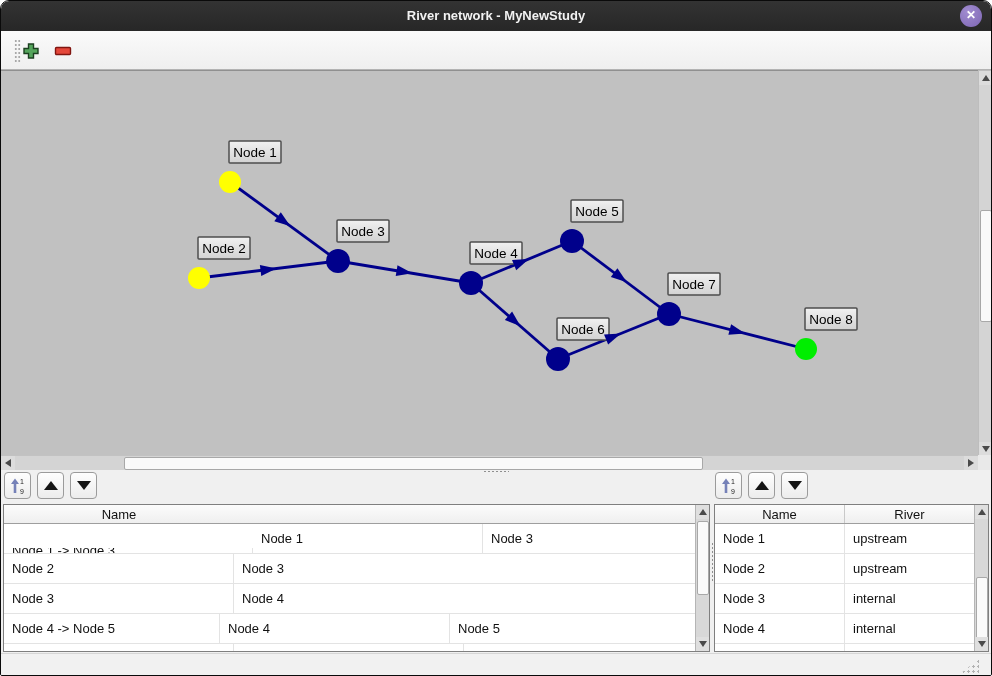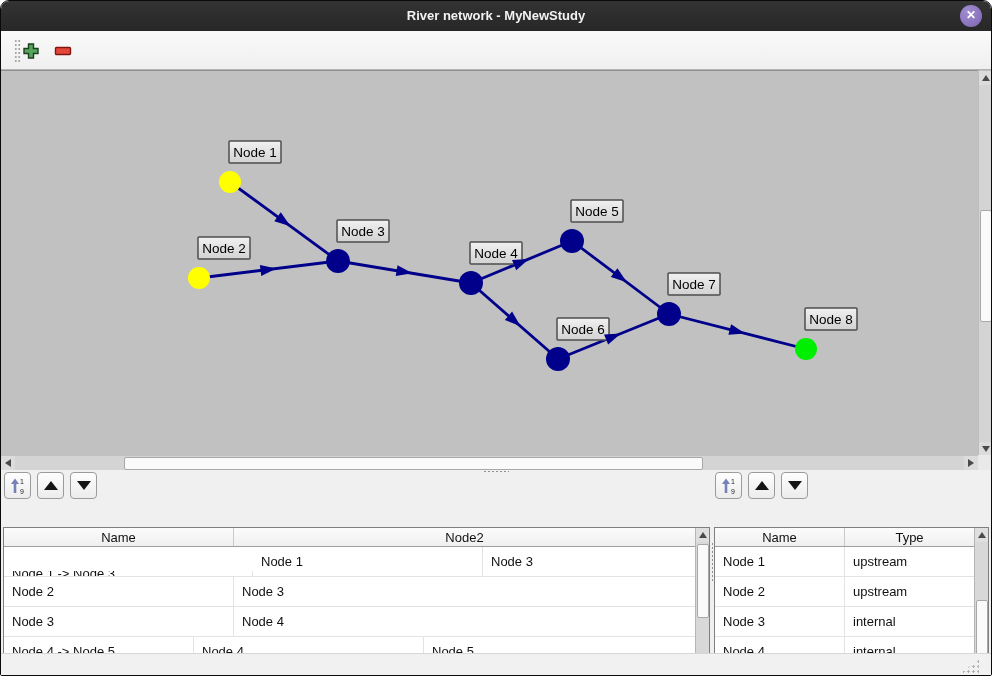--- a/index.html
+++ b/index.html
@@ -107,21 +107,21 @@
   .small-btn {
     position:absolute; top:471px; width:27px; height:27px; box-sizing:border-box;
     border:1px solid #9b9b9b; border-radius:4px;
     background:linear-gradient(#fefefe,#ececec);
     display:flex; align-items:center; justify-content:center;
   }
   .tri-up-big { width:0; height:0; border-left:7px solid transparent; border-right:7px solid transparent; border-bottom:9px solid #141414; }
   .tri-dn-big { width:0; height:0; border-left:7px solid transparent; border-right:7px solid transparent; border-top:9px solid #141414; }
   
   .table-frame {
-    position:absolute; top:526px; height:148px; box-sizing:border-box;
+    position:absolute; top:503px; height:148px; box-sizing:border-box;
     background:#ffffff; border:1px solid #7f7f7f; display:flex;
   }
   .tbl-content { flex:1; display:flex; flex-direction:column; overflow:hidden; }
   .tbl-head {
     display:flex; height:19px; flex:none;
     background:linear-gradient(#fcfcfc,#efefef);
     border-bottom:1px solid #9e9e9e; box-sizing:border-box;
   }
   .th {
     font-size:13px; color:#111; box-sizing:border-box;
@@ -309,37 +309,36 @@
     <div class="tri-up-big"></div>
   </div>
   <div class="small-btn" style="left:780px;">
     <div class="tri-dn-big"></div>
   </div>
 
   <div class="table-frame" id="branches-frame">
     <div class="tbl-content">
         <div class="tbl-head">
           <div class="th" style="width: 230px; flex: 0 0 auto;">Name</div>
-          <div class="th" style="flex: 1 1 0%;">Node2</div>
         </div>
         <div class="tr">
           <div class="td" style="width: 249px; flex: 0 0 auto; margin-top: 24px;">Node 1 -&gt; Node 3</div>
           <div class="td" style="width: 230px; flex: 0 0 auto;">Node 1</div>
           <div class="td" style="flex: 1 1 0%;">Node 3</div>
         </div>
         <div class="tr">
           <div class="td" style="width: 230px; flex: 0 0 auto;">Node 2</div>
           <div class="td" style="flex: 1 1 0%;">Node 3</div>
         </div>
         <div class="tr">
           <div class="td" style="width: 230px; flex: 0 0 auto;">Node 3</div>
           <div class="td" style="flex: 1 1 0%;">Node 4</div>
         </div>
         <div class="tr">
-          <div class="td" style="width: 190px; flex: 0 0 auto;">Node 4 -&gt; Node 5</div>
+          <div class="td" style="width: 216px; flex: 0 0 auto;">Node 4 -&gt; Node 5</div>
           <div class="td" style="width: 230px; flex: 0 0 auto;">Node 4</div>
           <div class="td" style="flex: 1 1 0%;">Node 5</div>
         </div>
         <div class="tr filler">
           <div class="td" style="width: 230px; flex: 0 0 auto;"></div>
           <div class="td" style="width: 230px; flex: 0 0 auto;"></div>
           <div class="td" style="flex: 1 1 0%;"></div>
         </div>
       </div>
     <div class="tbl-scroll">
@@ -350,21 +349,21 @@
       <div class="scroll-btn down">
           <div class="tri-d"></div>
         </div>
     </div>
   </div>
 
   <div class="table-frame" id="nodes-frame">
     <div class="tbl-content">
         <div class="tbl-head">
           <div class="th" style="width: 130px; flex: 0 0 auto;">Name</div>
-          <div class="th" style="flex: 1 1 0%;">Type</div>
+          <div class="th" style="flex: 1 1 0%;">River</div>
         </div>
         <div class="tr">
           <div class="td" style="width: 130px; flex: 0 0 auto;">Node 1</div>
           <div class="td" style="flex: 1 1 0%;">upstream</div>
         </div>
         <div class="tr">
           <div class="td" style="width: 130px; flex: 0 0 auto;">Node 2</div>
           <div class="td" style="flex: 1 1 0%;">upstream</div>
         </div>
         <div class="tr">

